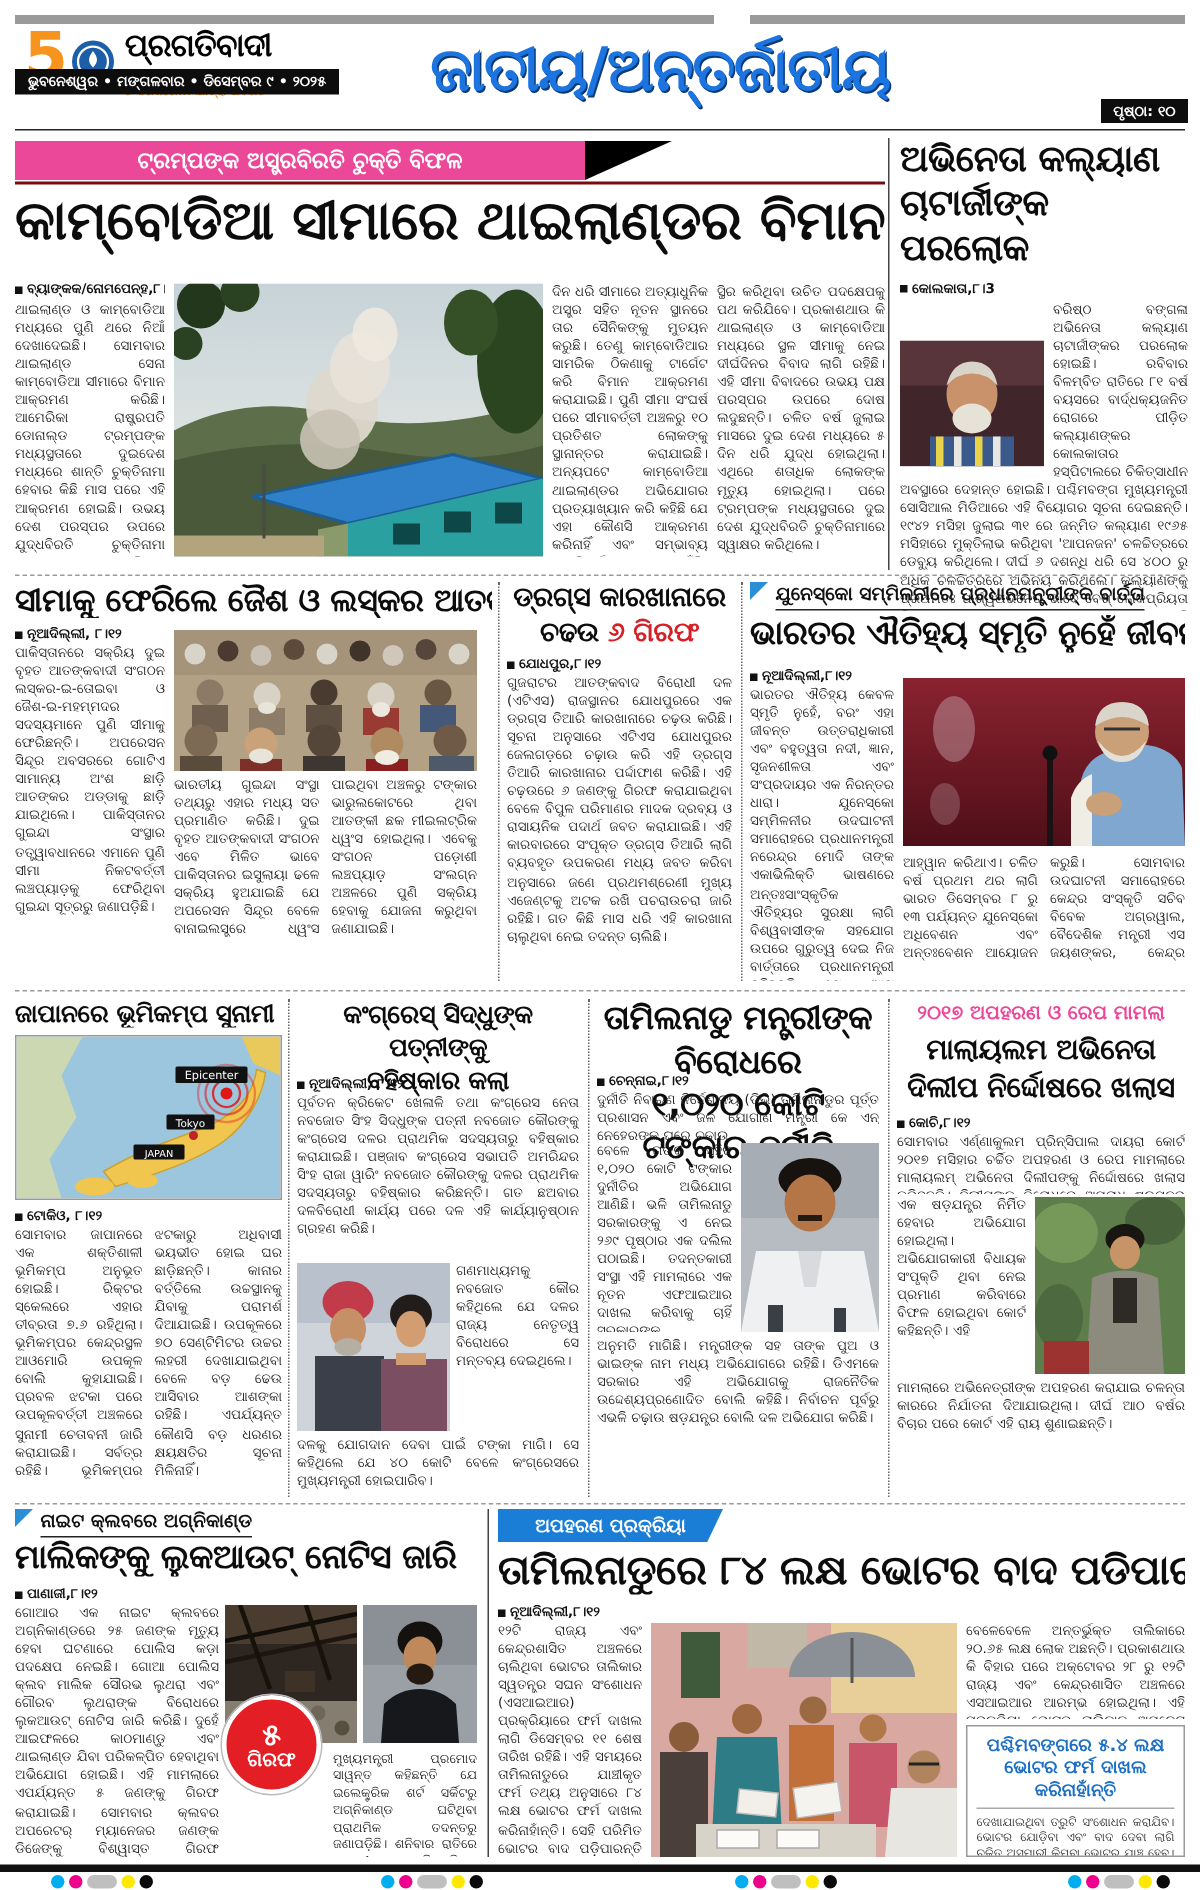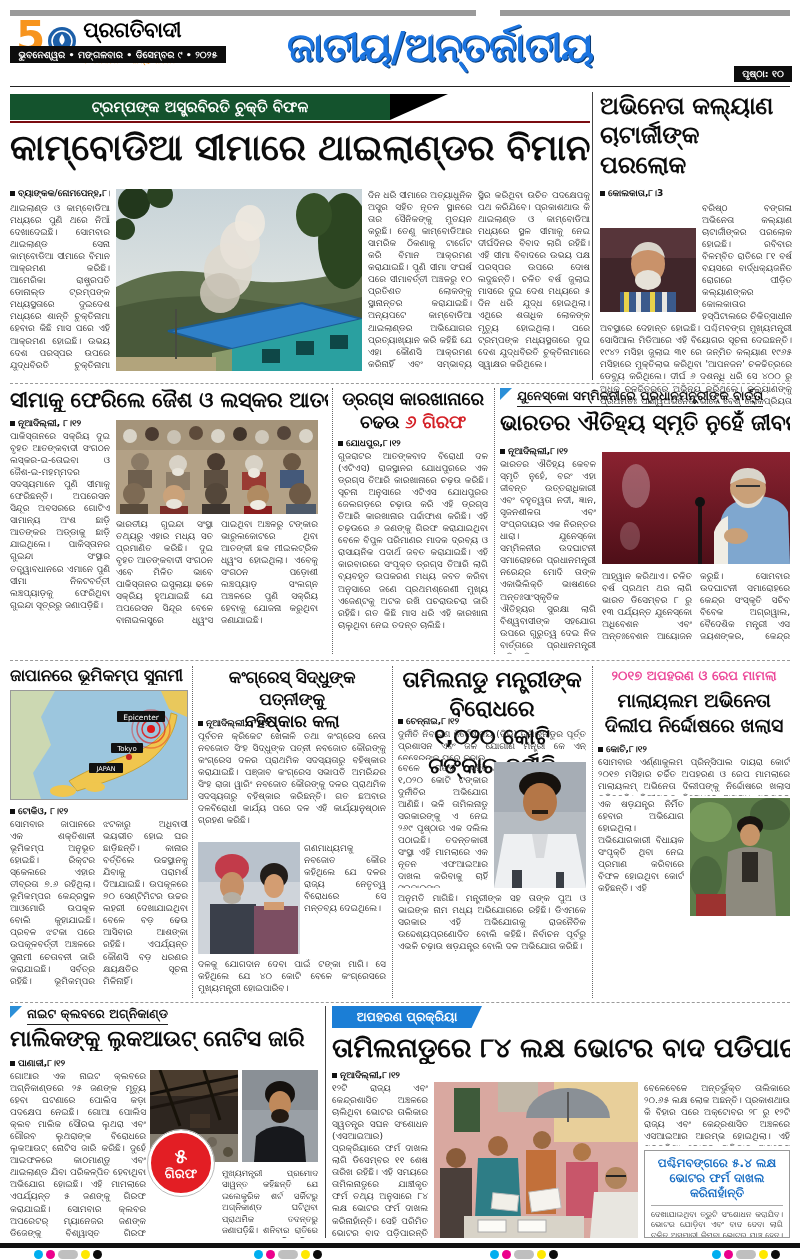--- a/index.html
+++ b/index.html
@@ -14,21 +14,21 @@
 .hl{font-weight:bold;color:#0c0c0c;letter-spacing:-.3px}
 .center{text-align:center}
 .vdot{border-left:1px dotted #666}
 .vsol{border-left:1px solid #444}
 .hdash{border-top:1px dashed #9a9a9a}
 .kick-flag{width:0;height:0;border-top:12px solid #2b8fd8;border-right:12px solid transparent;display:inline-block}
 .kick-txt{font-size:12.5px;font-weight:bold;border-bottom:1.5px solid #222;padding-bottom:2px;white-space:nowrap}
 .photo{overflow:hidden;display:block;background:#eee}
 .photo svg{display:block}
 .red-txt{color:#d42127}
-.banner{background:#14532d;color:#fff;font-weight:bold;font-size:15px;display:flex;align-items:center;justify-content:center}
+.banner{background:#ec4899;color:#fff;font-weight:bold;font-size:15px;display:flex;align-items:center;justify-content:center}
 .banner-arrow{width:0;height:0;border-top:26px solid #000;border-right:58px solid transparent}
 .bluekick{background:#1b7ed6;color:#fff;font-weight:bold;font-size:12.5px;display:flex;align-items:center;justify-content:center;clip-path:polygon(0 0,100% 0,93% 100%,0 100%)}
 .badge{background:#e31e24;border:3px solid #fff;outline:1px solid #bbb;border-radius:50%;color:#fff;font-weight:bold;display:flex;flex-direction:column;align-items:center;justify-content:center;line-height:1.02;text-align:center}
 .vbox{border:1px solid #999;padding:5px 6px;overflow:hidden}
 .vbox-title{color:#1b6fc4;font-weight:bold;font-size:12px;text-align:center;line-height:1.25;border-bottom:1px solid #aaa;padding-bottom:4px;margin-bottom:4px}
 .vbox-body{font-size:8px;line-height:1.3;text-align:justify;color:#333}
 .datebar{background:#0d0d0d;color:#fff;font-size:9.5px;font-weight:bold;display:flex;align-items:center;justify-content:center;white-space:nowrap;overflow:hidden}
 .pagebox{background:#0d0d0d;color:#fff;font-size:9.5px;font-weight:bold;display:flex;align-items:center;justify-content:center}
 .regdots{display:flex;align-items:center;gap:3px}
 .regdots .d{width:9px;height:9px;border-radius:50%;display:inline-block}
@@ -351,20 +351,21 @@
       <ellipse cx="20" cy="24" rx="22" ry="20" fill="#7da05e" opacity=".8"></ellipse>
       <ellipse cx="80" cy="16" rx="20" ry="16" fill="#46603a" opacity=".9"></ellipse>
       <ellipse cx="16" cy="80" rx="16" ry="22" fill="#49643c" opacity=".8"></ellipse>
       <ellipse cx="60" cy="28" rx="13" ry="10" fill="#191511"></ellipse>
       <ellipse cx="60" cy="37" rx="10" ry="11" fill="#c79468"></ellipse>
       <path d="M38,54 Q60,44 82,54 L86,118 L34,118 Z" fill="#8d8a7e"></path>
       <rect x="52" y="54" width="16" height="30" fill="#2e2b26"></rect>
       <rect x="6" y="96" width="30" height="22" fill="#9c3330"></rect>
     </svg>
   </div>
+  <div class="ab body-txt" style="left:598px;top:920px;width:192px;height:78px">ମାମଲାରେ ଅଭିନେତ୍ରୀଙ୍କ ଅପହରଣ କରାଯାଇ ଚଳନ୍ତା କାରରେ ନିର୍ଯାତନା ଦିଆଯାଇଥିଲା। ଦୀର୍ଘ ଆଠ ବର୍ଷର ବିଚାର ପରେ କୋର୍ଟ ଏହି ରାୟ ଶୁଣାଇଛନ୍ତି।</div>
 
   <div class="ab hdash" style="left:10px;top:1002px;width:780px"></div>
   <div class="ab vsol" style="left:325px;top:1006px;height:232px"></div>
 
   <div class="ab" style="left:10px;top:1006px;display:flex;align-items:flex-start;gap:5px">
     <span class="kick-flag"></span>
     <span class="kick-txt">ନାଇଟ କ୍ଲବରେ ଅଗ୍ନିକାଣ୍ଡ</span>
   </div>
   <div class="ab hl" style="left:10px;top:1026px;width:308px;font-size:22px;white-space:nowrap;overflow:hidden">ମାଲିକଙ୍କୁ ଲୁକଆଉଟ୍ ନୋଟିସ ଜାରି</div>
   <div class="ab byline" style="left:10px;top:1058px;width:136px">

